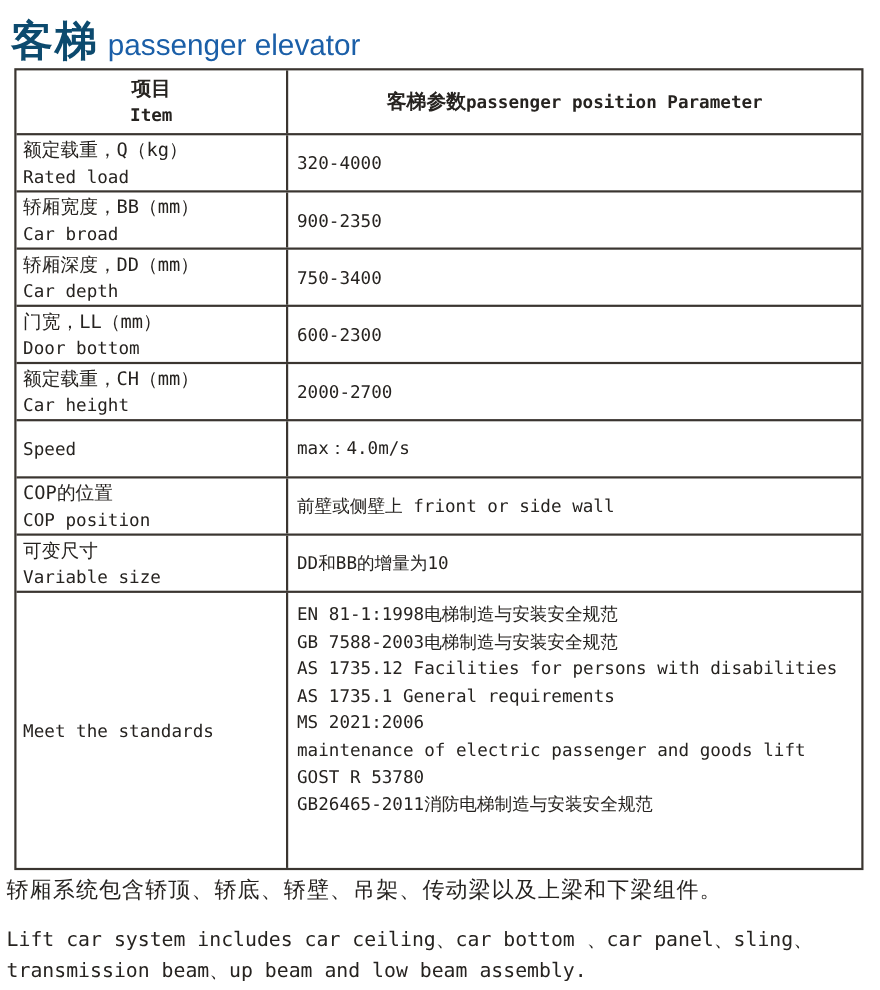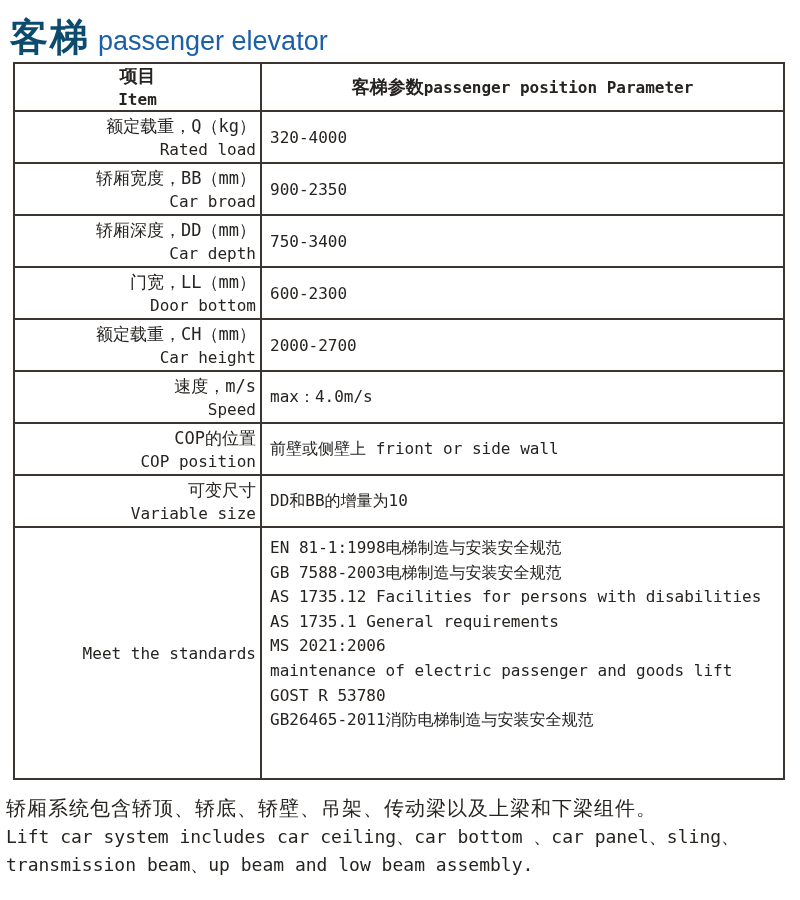--- a/index.html
+++ b/index.html
@@ -29,28 +29,28 @@
     position: absolute; left: 13px; top: 62px; width: 772px;
     border: 2.5px solid #3a3530;
     background: #ffffff;
   }
   .trow { display: flex; border-top: 2px solid #3a3530; }
   .trow.first { border-top: none; }
   .cell-label {
     flex: 0 0 247px; width: 247px;
     border-right: 2px solid #3a3530;
     padding: 2px 4px 2px 6px;
-    display: flex; flex-direction: column; justify-content: center; align-items: flex-end;
+    display: flex; flex-direction: column; justify-content: center;
   }
   .cell-value {
     flex: 1 1 auto;
     display: flex; align-items: center;
     padding-left: 8px;
   }
-  .h-head { height: 46px; }
+  .h-head { height: 57px; }
   .h-row  { height: 52px; }
   .h-std  { height: 252px; }
 
   .zh-line { font-size: 17px; line-height: 24px; white-space: nowrap; }
   .en-line { font-size: 16px; line-height: 23px; white-space: nowrap; }
   .value-text { font-size: 16px; white-space: nowrap; }
 
   .header-cell {
     align-items: center; justify-content: center; text-align: center;
     padding: 0; font-weight: 700;
@@ -61,21 +61,21 @@
 
   .cell-standards {
     display: block;
     padding: 8px 4px 0 8px;
   }
   .std-line { font-size: 16px; line-height: 24.6px; white-space: nowrap; }
 
   
   .footer-para { position: absolute; left: 6px; top: 793px; width: 790px; }
   .footer-zh { font-size: 20px; line-height: 30px; letter-spacing: 1px; }
-  .footer-en { font-size: 18px; line-height: 28px; margin-top: 0; }
+  .footer-en { font-size: 18px; line-height: 28px; margin-top: 18px; }
 </style>
 </head>
 <body>
 
 <div class="page-title">
   <span class="zh">客梯</span><span class="en">passenger elevator</span>
 </div>
 
 <div class="spec-table">
 
@@ -135,21 +135,20 @@
       <div class="zh-line">额定载重，CH（mm）</div>
       <div class="en-line">Car height</div>
     </div>
     <div class="cell-value">
       <span class="value-text">2000-2700</span>
     </div>
   </div>
 
   <div class="trow h-row">
     <div class="cell-label">
-      <div class="zh-line">速度，m/s</div>
       <div class="en-line">Speed</div>
     </div>
     <div class="cell-value">
       <span class="value-text">max：4.0m/s</span>
     </div>
   </div>
 
   <div class="trow h-row">
     <div class="cell-label">
       <div class="zh-line">COP的位置</div>

